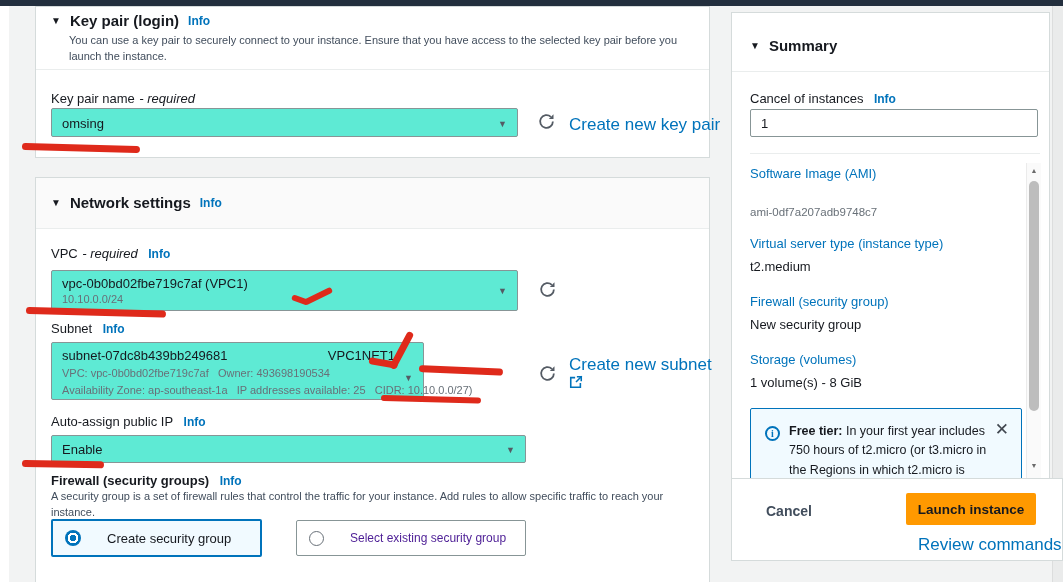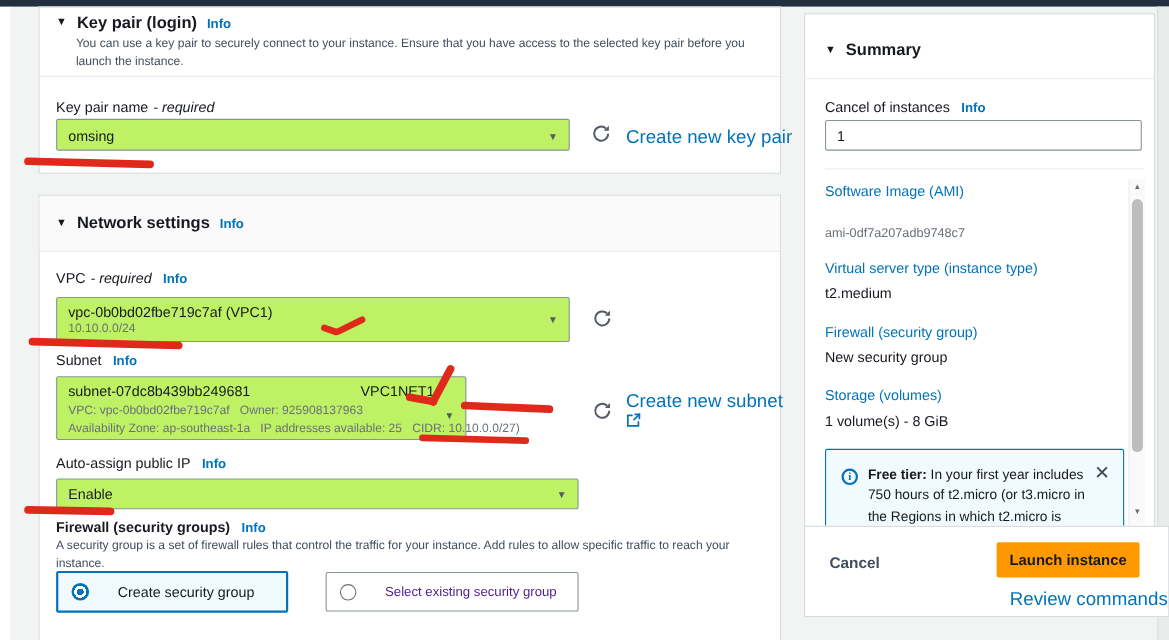--- a/index.html
+++ b/index.html
@@ -10,21 +10,21 @@
   .vscroll-strip { position:absolute; left:1052px; top:6px; width:11px; height:576px; background:#eaebeb; border-left:1px solid #dcdddd; }
   .card { position:absolute; background:#fff; border:1px solid #d5dbdb; }
   .sec-head { display:flex; align-items:center; gap:9px; }
   .sec-caret { font-size:10px; color:#16191f; }
   .sec-title { font-size:15px; font-weight:700; color:#16191f; }
   .info { font-size:12px; font-weight:700; color:#0073bb; cursor:pointer; }
   .desc { font-size:11px; color:#414d5c; line-height:1.45; }
   .divider { position:absolute; left:0; width:100%; height:1px; background:#eaeded; }
   .fld-label { font-size:13px; color:#16191f; }
   .req { font-style:italic; }
-  .sel { position:absolute; border:1px solid #879596; background:#bef264; border-radius:2px;text-align:center; }
+  .sel { position:absolute; border:1px solid #879596; background:#5eead4; border-radius:2px;text-align:center; }
   .sel-text { position:absolute; left:10px; font-size:13px; color:#16191f; white-space:nowrap; }
   .sel-sub { position:absolute; left:10px; font-size:11px; color:#687078; white-space:nowrap; }
   .sel-caret { position:absolute; right:10px; font-size:9px; color:#545b64; }
   .link { font-size:17px; color:#0073bb; cursor:pointer; white-space:nowrap; }
   .refresh { position:absolute; cursor:pointer; }
   .blue-label { font-size:13px; color:#0073bb; cursor:pointer; }
   .sum-val { font-size:13px; color:#16191f; }
   .gray-small { font-size:11.5px; color:#687078; }
   .tile { position:absolute; display:flex; align-items:center; gap:26px; padding-left:12px; border-radius:2px; cursor:pointer; }
   .tile-sel { border:2px solid #0073bb; background:#f1faff; }
@@ -106,21 +106,21 @@
     </span>
 
     <div style="position:absolute; left:15px; top:141px;">
       <span class="fld-label">Subnet</span>
       <span class="info" style="margin-left:6px;">Info</span>
     </div>
     <div class="sel" style="left:15px; top:164px; width:373px; height:58px;">
       <span class="sel-text" style="top:5px;">subnet-07dc8b439bb249681</span>
       <span class="sel-text" style="left:auto; right:28px; top:5px;">VPC1NET1</span>
       <span class="sel-sub" style="top:24px;">
-        <span>VPC: vpc-0b0bd02fbe719c7af</span>&nbsp;&nbsp;&nbsp;<span>Owner: 925908137963</span>
+        <span>VPC: vpc-0b0bd02fbe719c7af</span>&nbsp;&nbsp;&nbsp;<span>Owner: 493698190534</span>
       </span>
       <span class="sel-sub" style="top:41px;">
         <span>Availability Zone: ap-southeast-1a</span>&nbsp;&nbsp;&nbsp;<span>IP addresses available: 25</span>&nbsp;&nbsp;&nbsp;<span>CIDR: 10.10.0.0/27)</span>
       </span>
       <span class="sel-caret" style="top:30px;">▼</span>
     </div>
     <span class="refresh" style="left:503px; top:187px;">
       <svg width="17" height="17" viewBox="0 0 16 16">
           <path d="M14 8a6 6 0 1 1-1.9-4.4" fill="none" stroke="#545b64" stroke-width="1.7"></path>
           <path d="M14.6 1.2v4.4h-4.4z" fill="#545b64"></path>
@@ -194,21 +194,21 @@
     <div class="freetier" style="left:18px; top:395px; width:272px; height:80px;">
       <span class="icircle" style="left:14px; top:17px;">i</span>
       <div style="position:absolute; left:38px; top:13px; width:206px; font-size:12.5px; color:#16191f; line-height:1.55;">
         <span style="font-weight:700;">Free tier:</span><span> In your first year includes 750 hours of t2.micro (or t3.micro in the Regions in which t2.micro is</span>
       </div>
       <span class="xclose" style="position:absolute; right:12px; top:12px;">✕</span>
     </div>
   </div>
 
   <div class="footer">
-    <span class="cancel" style="position:absolute; left:22px; top:24px;">Cancel</span>
+    <span class="cancel" style="position:absolute; left:34px; top:24px;">Cancel</span>
     <button class="btn-launch" style="left:174px; top:14px; width:130px; height:32px;">Launch instance</button>
     <span class="link" style="position:absolute; left:186px; top:56px;">Review commands</span>
   </div>
 
   <div class="annot" style="left:22px; top:143px; width:118px; height:7px; transform:rotate(1.5deg);"></div>
   <div class="annot" style="left:26px; top:307px; width:140px; height:7px; transform:rotate(1.5deg);"></div>
   <div class="annot" style="left:292px; top:294px; width:17px; height:6px; transform:rotate(20deg);"></div>
   <div class="annot" style="left:304px; top:300px; width:31px; height:6px; transform:rotate(-26deg);"></div>
   <div class="annot" style="left:369px; top:357px; width:29px; height:7px; transform:rotate(10deg);"></div>
   <div class="annot" style="left:392px; top:365px; width:41px; height:7px; transform:rotate(-62deg);"></div>

